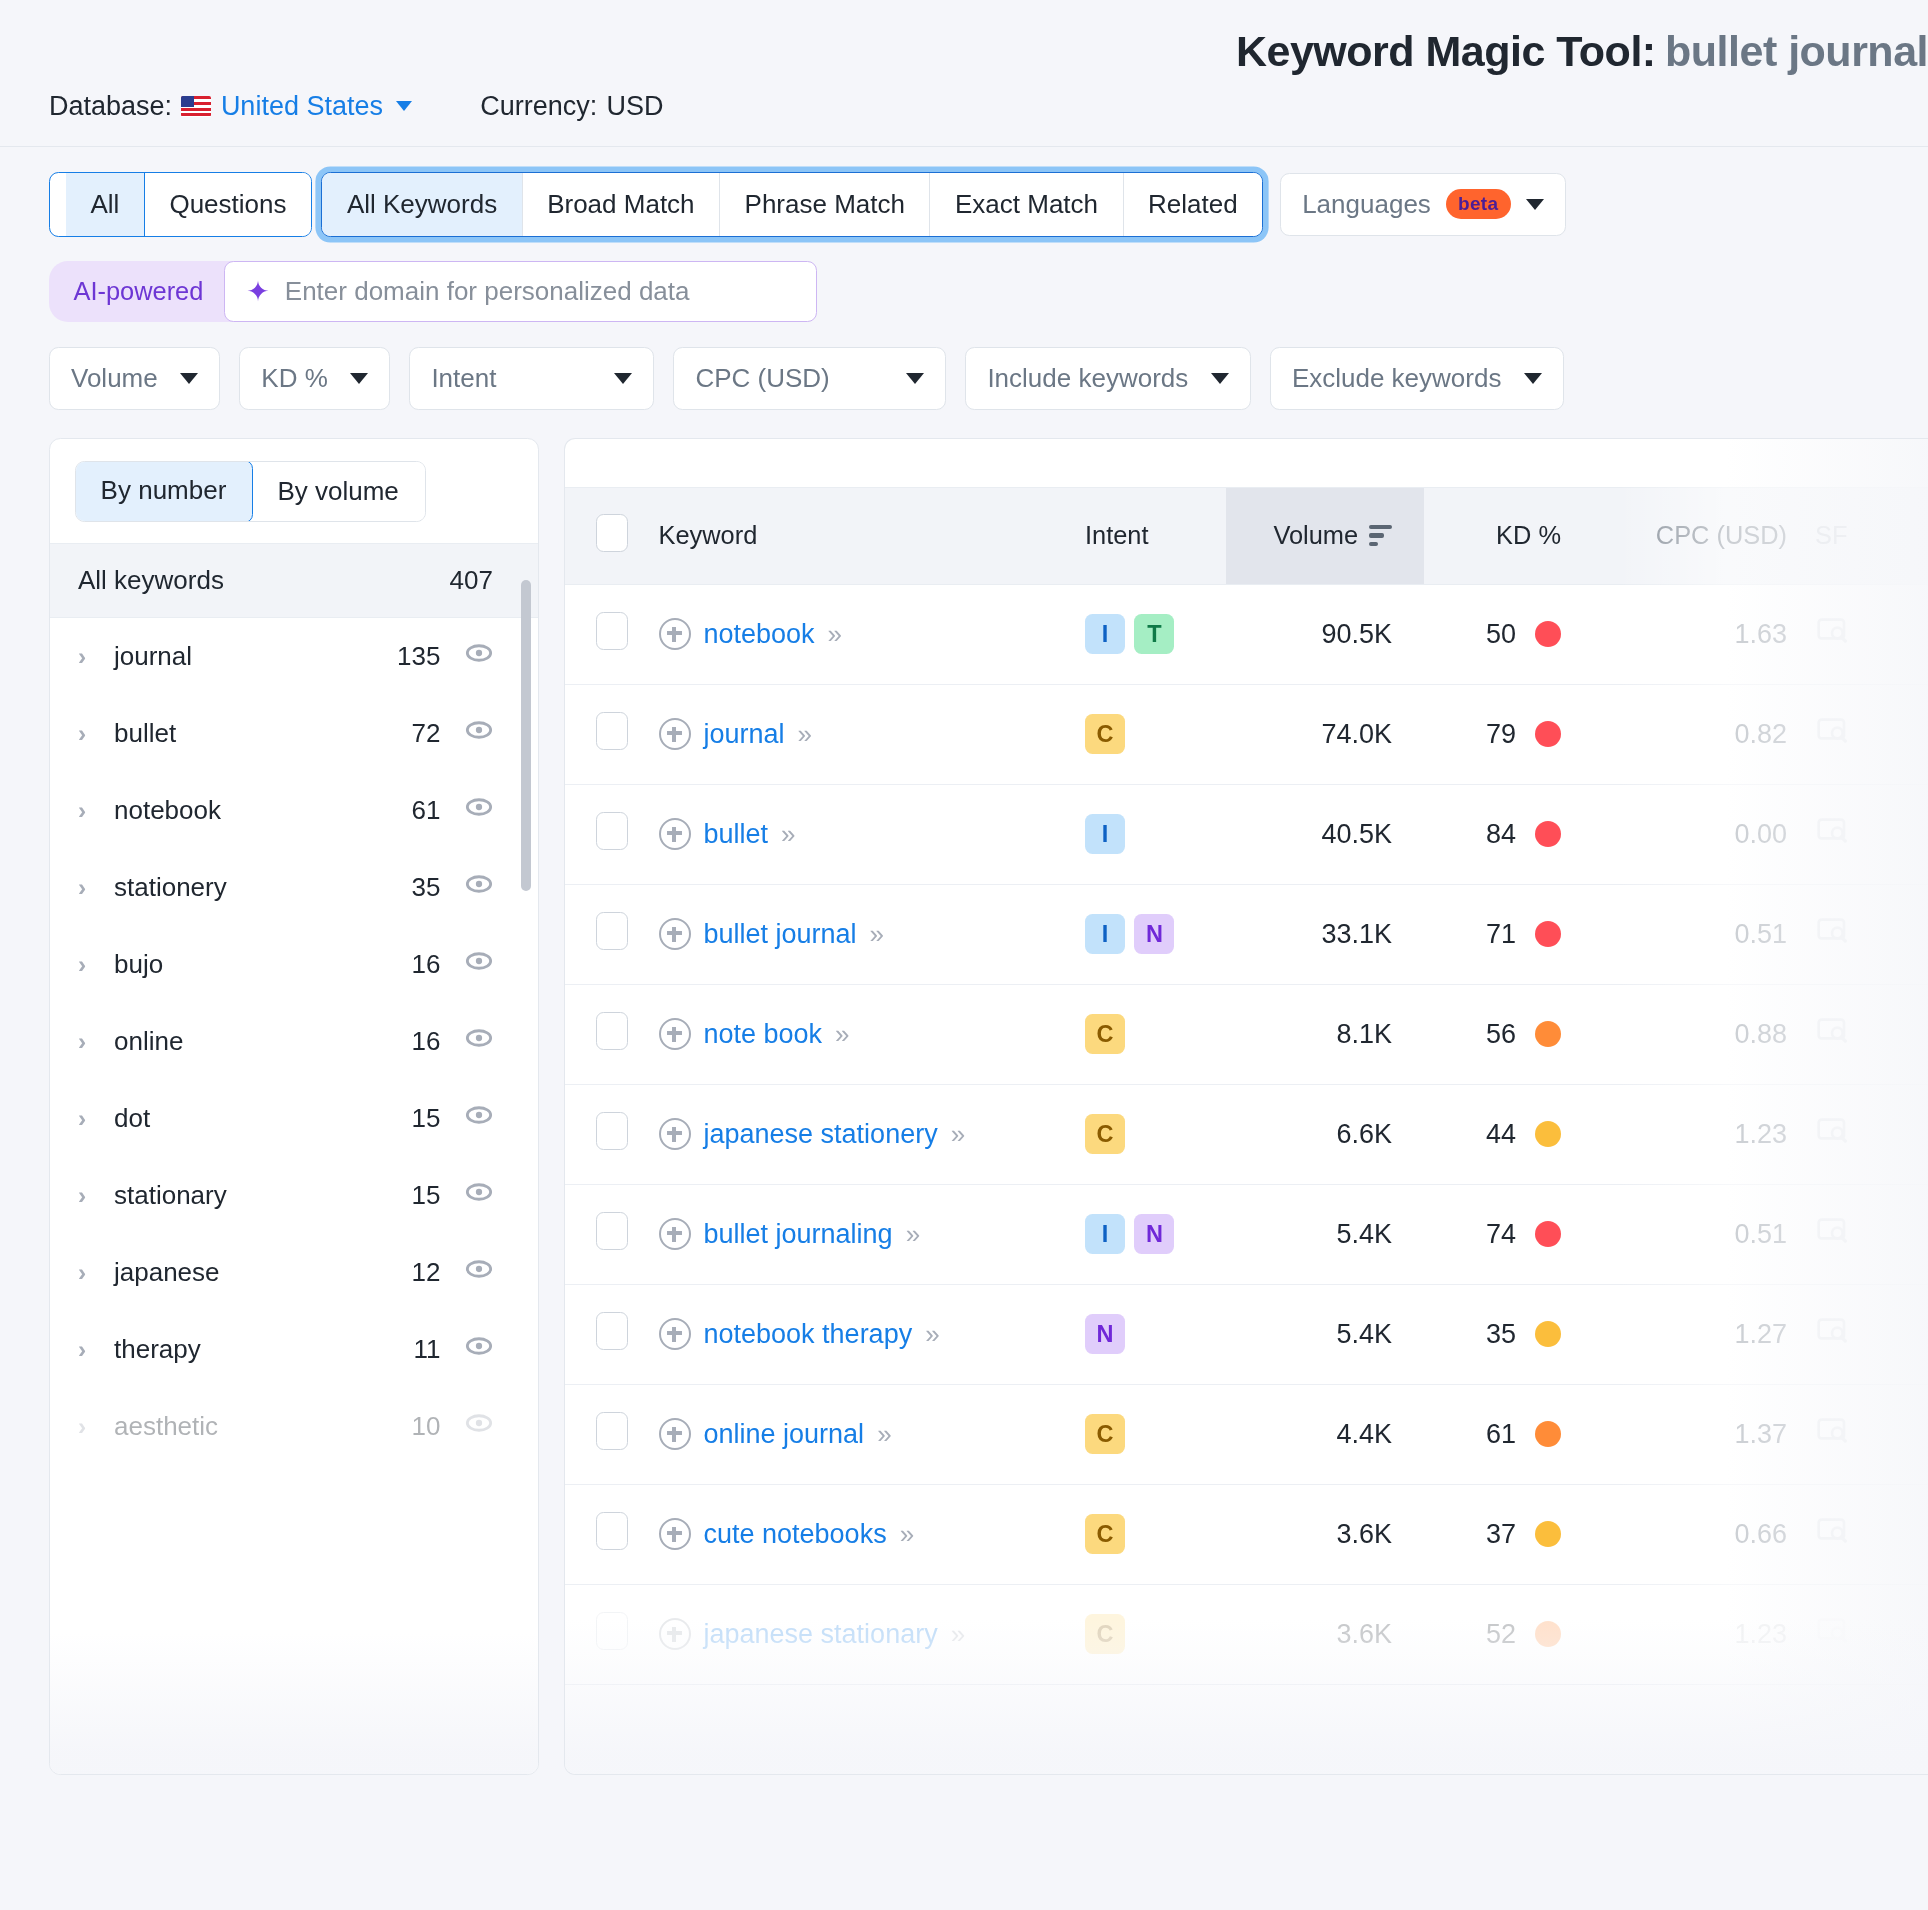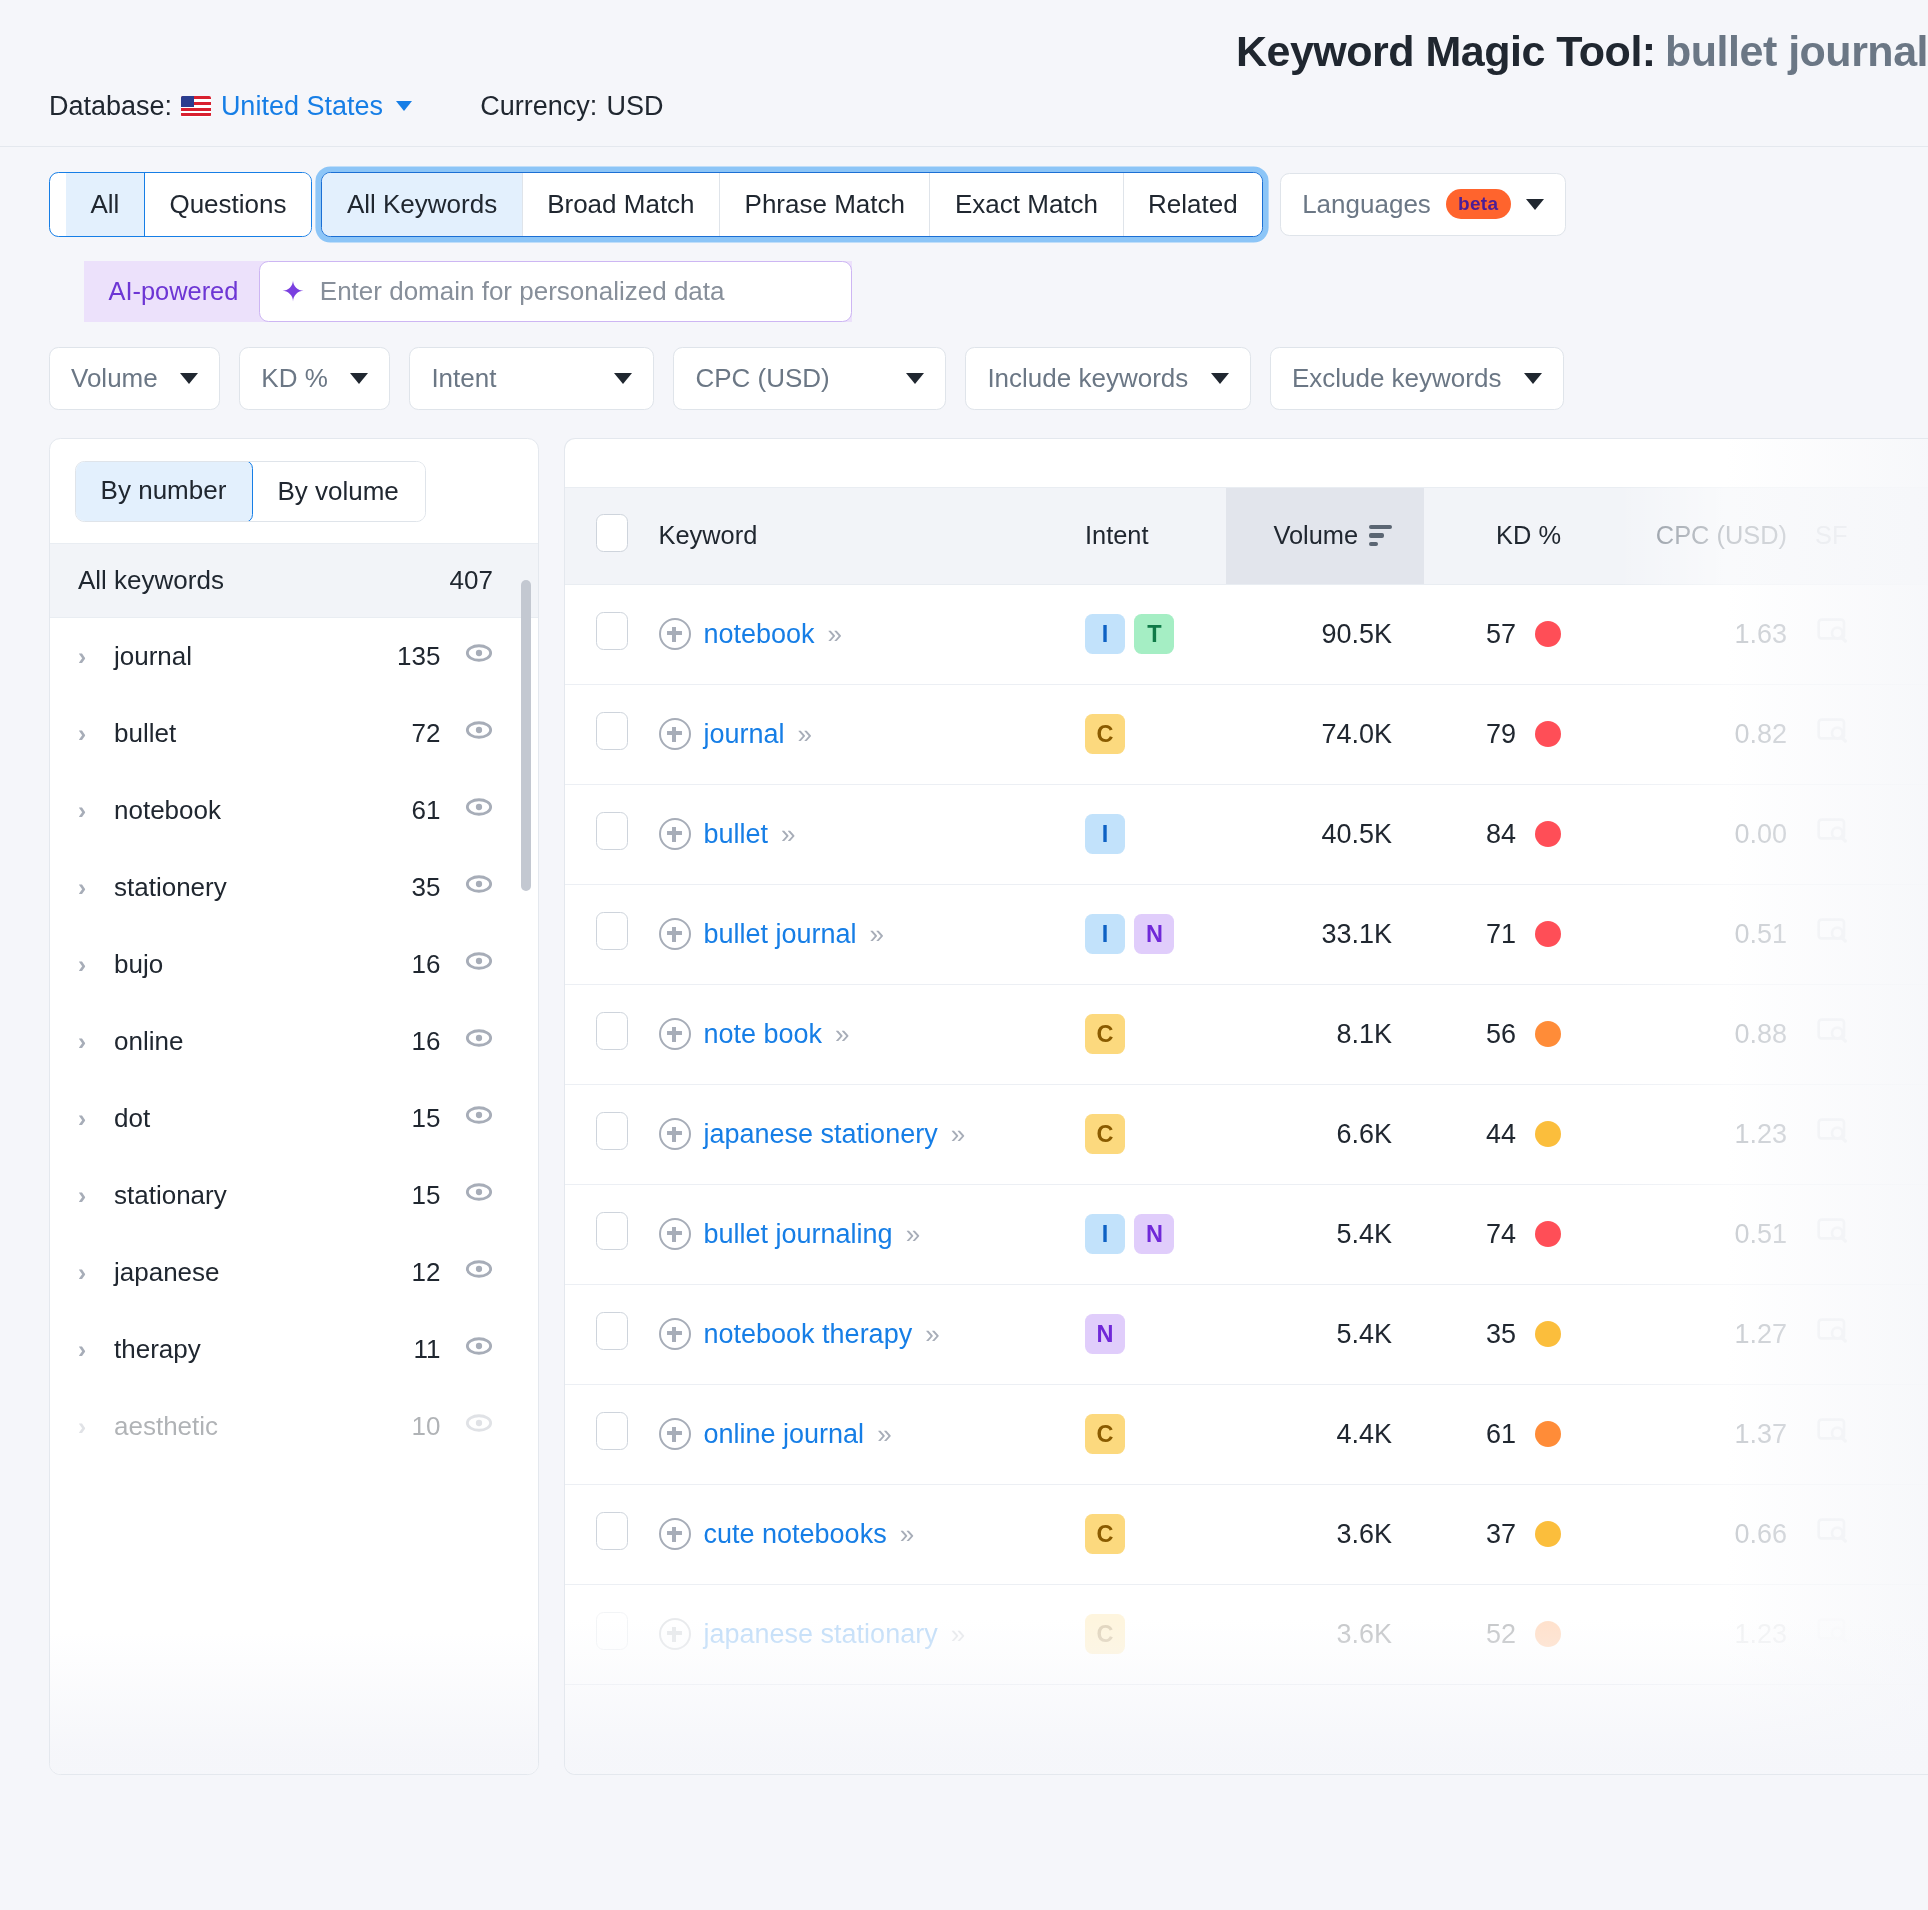--- a/index.html
+++ b/index.html
@@ -39,21 +39,21 @@
   .tabgroup.focused { position: relative; border-color: #1b6fd4; box-shadow: 0 0 0 5.6px #8cc5f7; margin-left: 9.4px; }
   .langbtn { display: flex; align-items: center; gap: 15px; margin-left: 17px;
              background: #fff; border: 1.9px solid #dfe4ea; border-radius: 9.4px;
              font-size: 26px; color: #6b7785; padding: 15px 21px; cursor: pointer; }
   .beta { background: #ff642d; color: #4c1d95; font-size: 19px; font-weight: bold; border-radius: 19px;
           padding: 3.8px 12.2px 4.7px; letter-spacing: 0.3px; }
   .chev { width: 0; height: 0; border-left: 9.4px solid transparent; border-right: 9.4px solid transparent;
           border-top: 11.3px solid #202730; }
 
   .airow { margin-top: 24.5px; display: flex; }
-  .aiwrap { display: flex; align-items: center; background: #ece1fb; border-radius: 0; padding: 0 0 0 24.5px; margin-left: 35px; }
+  .aiwrap { display: flex; align-items: center; background: #ece1fb; border-radius: 19px; padding: 0 0 0 24.5px; }
   .ailabel { font-size: 25.4px; color: #6d36d4; padding-right: 21px; }
   .aiinput { display: flex; align-items: center; gap: 15px; background: #fff; border: 1.9px solid #cdb6f3;
              border-radius: 9.4px; padding: 14px 28px 14px 21px; min-width: 593px; }
   .aiinput .ph { font-size: 26px; color: #878f9a; }
   .spark { color: #7a3fe0; font-size: 28px; line-height: 1; }
 
   .filterrow { margin-top: 24.5px; display: flex; gap: 19px; }
   .fbtn { display: flex; align-items: center; justify-content: space-between; gap: 22.6px;
           background: #fff; border: 1.9px solid #dfe4ea; border-radius: 9.4px; padding: 15px 21px;
           font-size: 26px; color: #6b7785; cursor: pointer; }
@@ -368,21 +368,21 @@
               </span>
             </td>
             <td>
               <span class="badges">
                 <span class="badge b-I">I</span>
                 <span class="badge b-T">T</span>
               </span>
             </td>
             <td class="c-vol">90.5K</td>
             <td class="c-kd"><span class="kdwrap">
-                <span>57</span>
+                <span>50</span>
                 <span class="dot" style="background: rgb(255, 78, 87);"></span>
               </span></td>
             <td class="c-cpc">1.63</td>
             <td class="c-serp"><span class="serpicon"><svg width="34" height="32" viewBox="0 0 24 24" fill="none">
                   <rect x="2" y="3.5" width="19" height="14" rx="2.2" stroke="#c9ced6" stroke-width="2"></rect>
                   <circle cx="16" cy="13.5" r="4" fill="#fff" stroke="#c9ced6" stroke-width="2"></circle>
                   <line x1="19" y1="16.5" x2="22" y2="19.5" stroke="#c9ced6" stroke-width="2.4" stroke-linecap="round"></line>
                 </svg></span></td>
           </tr>
           <tr>

